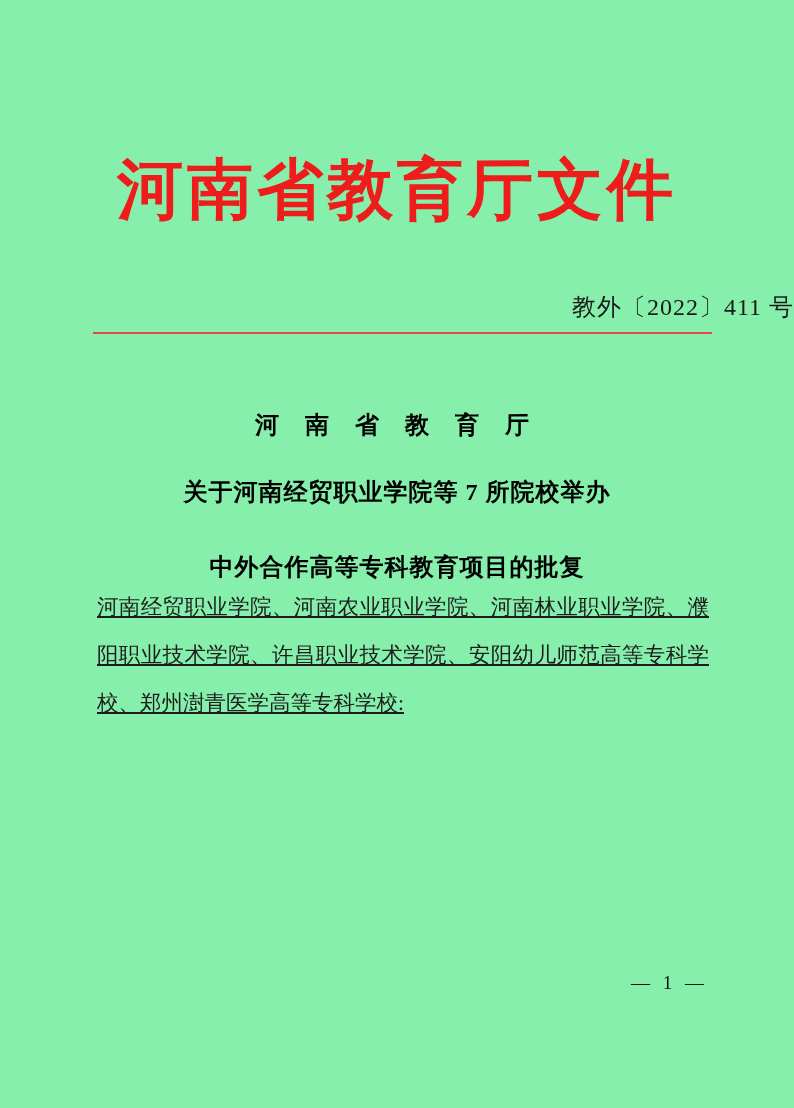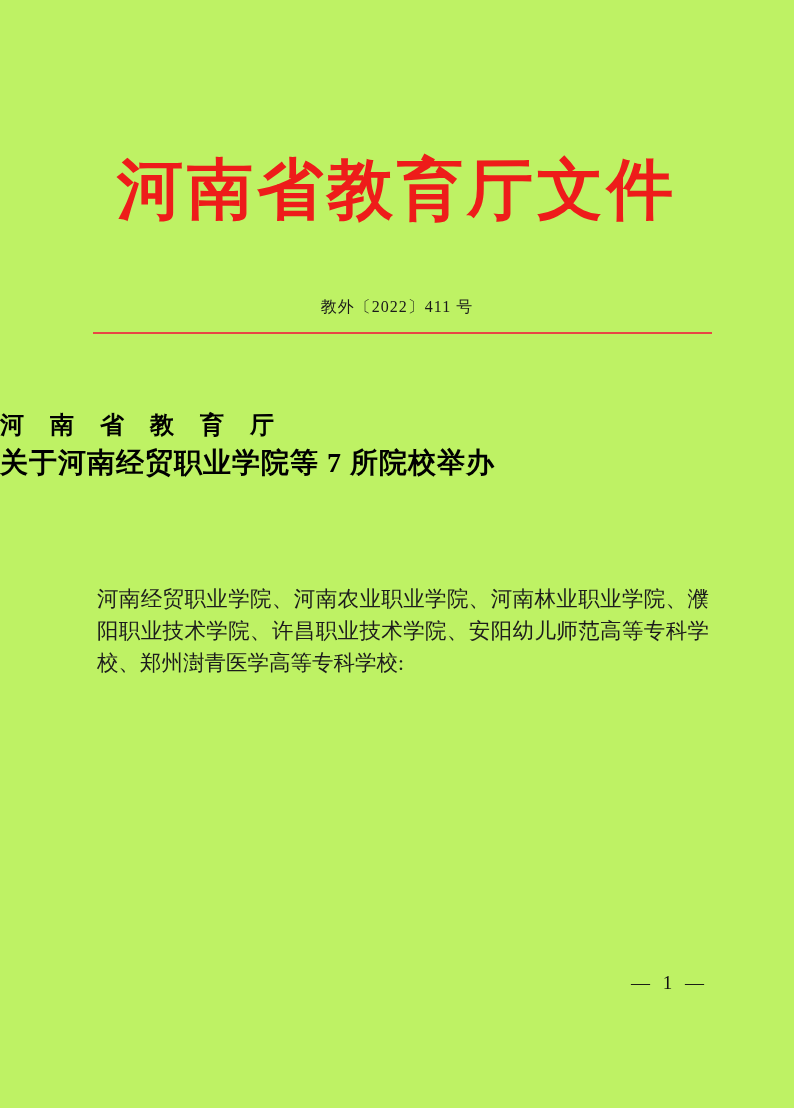--- a/index.html
+++ b/index.html
@@ -1,21 +1,21 @@
 <!DOCTYPE html>
 <html style="--header-red: #ee1c1a; --divider-red: #e84744;"><head>
 <meta charset="utf-8">
 <style>
   * { margin: 0; padding: 0; box-sizing: border-box; }
   html, body { background: #ffffff; }
   .page {
     position: relative;
     width: 794px;
     height: 1108px;
-    background: #bef264;
+    background: #86efac;
     overflow: hidden;
     font-family: "Liberation Serif", "DejaVu Serif", serif;
     color: #1a1a1a;
   }
   .red-header {
     position: absolute;
     top: 146px;
     left: 0;
     width: 100%;
     text-align: center;
@@ -24,64 +24,66 @@
     font-weight: bold;
     letter-spacing: 4px;
     color: var(--header-red, #ee1c1a);
     white-space: nowrap;
   }
   .doc-number {
     position: absolute;
     top: 292px;
     left: 0;
     width: 100%;
-    text-align: center;
-    font-size: 16px;
+    text-align: right;
+    font-size: 24px;
     line-height: 30px;
     letter-spacing: 1px;
     color: #1a1a1a;
   }
   .red-line {
     position: absolute;
     top: 332px;
     left: 93px;
     width: 619px;
     height: 2px;
     background: var(--divider-red, #e84744);
   }
   .title-block {
     position: absolute;
     top: 410px;
     left: 0;
     width: 100%;
-    text-align: left;
+    text-align: center;
     font-weight: bold;
     color: #000000;
   }
   .title-line1 {
     font-size: 24px;
     line-height: 30px;
     letter-spacing: 10px;
     white-space: nowrap;
   }
   .title-line2, .title-line3 {
-    font-size: 28px;
+    font-size: 24px;
     line-height: 46px;
     letter-spacing: 1px;
     white-space: nowrap;
+    margin-top: 29px;
   }
   .body-block {
     position: absolute;
     top: 583px;
     left: 97px;
     width: 612px;
     font-size: 21.5px;
-    line-height: 32px;
+    line-height: 48px;
     text-align: justify;
     color: #1c1c1c;
+    text-decoration: underline;
   }
   .body-block p { margin: 0; }
   .body-block p.indent { text-indent: 2em; }
   .page-number {
     position: absolute;
     top: 971px;
     left: 0;
     width: 100%;
     padding-right: 86px;
     text-align: right;
@@ -99,20 +101,21 @@
 
   <div class="red-header">河南省教育厅文件</div>
 
   <div class="doc-number">教外〔2022〕411 号</div>
 
   <div class="red-line"></div>
 
   <div class="title-block">
     <div class="title-line1">河 南 省 教 育 厅</div>
     <div class="title-line2">关于河南经贸职业学院等 7 所院校举办</div>
+    <div class="title-line3">中外合作高等专科教育项目的批复</div>
   </div>
 
   <div class="body-block">
     <p class="no-indent">河南经贸职业学院、河南农业职业学院、河南林业职业学院、濮阳职业技术学院、许昌职业技术学院、安阳幼儿师范高等专科学校、郑州澍青医学高等专科学校:</p>
   </div>
 
   <div class="page-number">— 1 —</div>
 
 </div>
 

